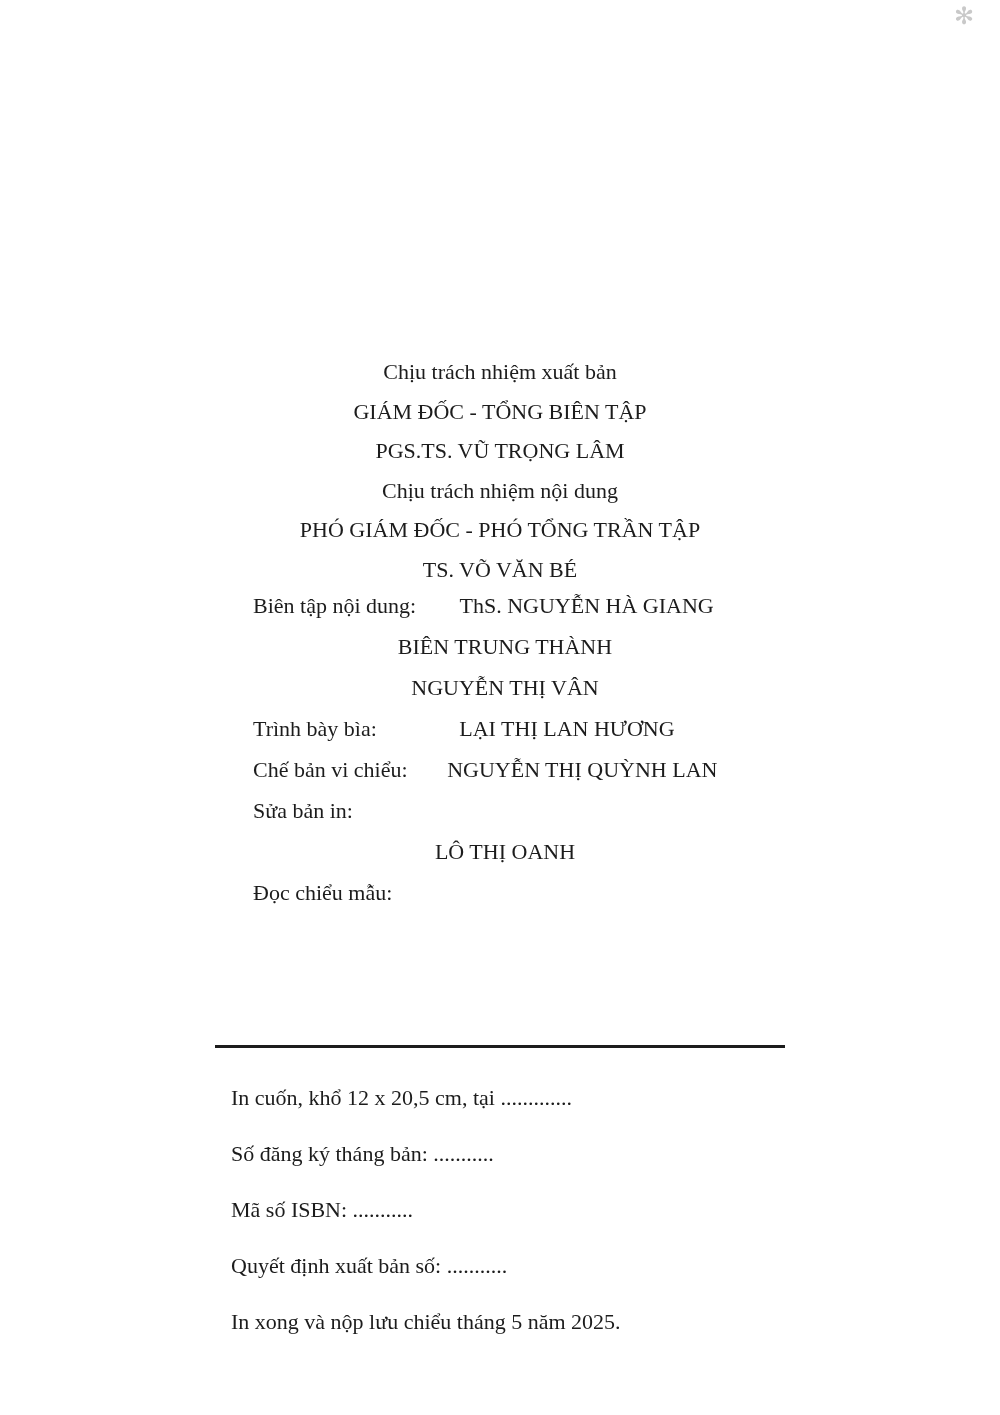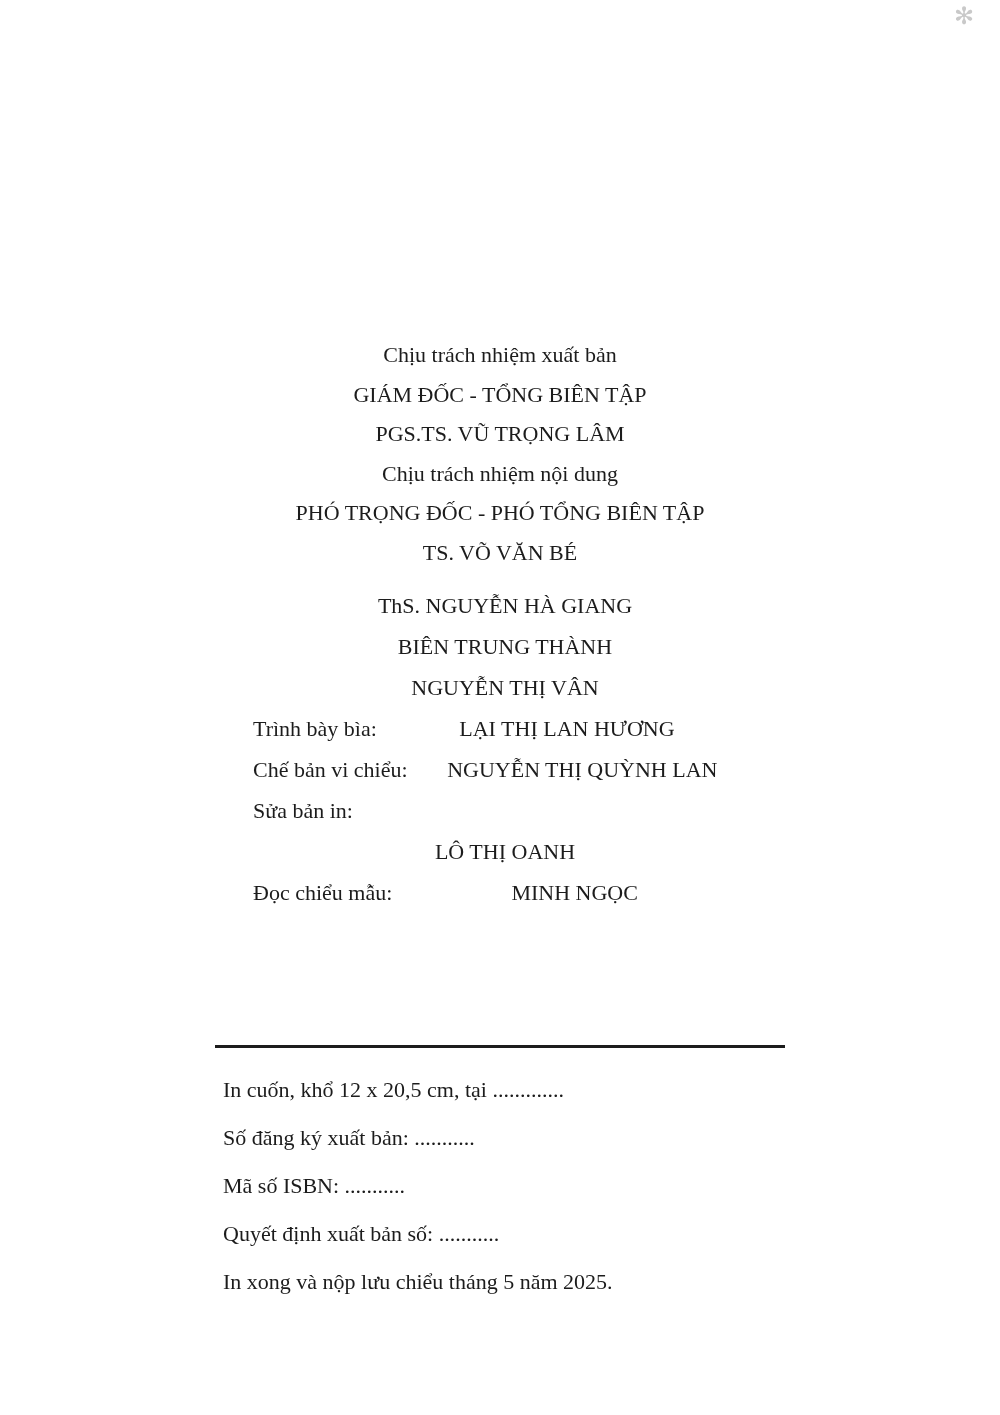--- a/index.html
+++ b/index.html
@@ -23,21 +23,21 @@
     position: absolute;
     top: 4px;
     right: 26px;
     font-size: 24px;
     color: #c9c9c9;
     line-height: 1;
     user-select: none;
   }
   .center-block {
     position: absolute;
-    top: 335px;
+    top: 352px;
     left: 0;
     right: 0;
     text-align: center;
     font-size: 22px;
     line-height: 39.5px;
   }
   .center-block p {
     margin: 0;
   }
   .credits {
@@ -72,42 +72,43 @@
   }
   .print-info {
     position: absolute;
     top: 1062px;
     left: 215px;
     right: 180px;
     font-size: 22px;
     line-height: 40px;
   }
   .print-info p {
-    margin: 8px;
+    margin: 16px;
     font-family: Liberation Serif, serif;
   }
 </style>
 </head>
 <body>
 
 <div class="page">
 
   <span class="corner-icon">✻</span>
 
   <div class="center-block">
     <p>Chịu trách nhiệm xuất bản</p>
     <p>GIÁM ĐỐC - TỔNG BIÊN TẬP</p>
     <p>PGS.TS. VŨ TRỌNG LÂM</p>
     <p>Chịu trách nhiệm nội dung</p>
-    <p>PHÓ TRỌNG ĐỐC - PHÓ TỔNG BIÊN TẬP</p>
+    <p>PHÓ GIÁM ĐỐC - PHÓ TỔNG TRẦN TẬP</p>
     <p>TS. VÕ VĂN BÉ</p>
   </div>
 
   <div class="credits">
     <div class="credit-row">
+      <span class="credit-label">Biên tập nội dung:</span>
       <span class="credit-value">ThS. NGUYỄN HÀ GIANG</span>
     </div>
     <div class="credit-row">
       <span class="credit-label"></span>
       <span class="credit-value">BIÊN TRUNG THÀNH</span>
     </div>
     <div class="credit-row">
       <span class="credit-label"></span>
       <span class="credit-value">NGUYỄN THỊ VÂN</span>
     </div>
@@ -121,27 +122,26 @@
     </div>
     <div class="credit-row">
       <span class="credit-label">Sửa bản in:</span>
     </div>
     <div class="credit-row">
       <span class="credit-label"></span>
       <span class="credit-value">LÔ THỊ OANH</span>
     </div>
     <div class="credit-row">
       <span class="credit-label">Đọc chiểu mẫu:</span>
-      <span class="credit-value">MINH NGỌC</span>
     </div>
   </div>
 
   <hr class="divider">
 
   <div class="print-info">
     <p>In cuốn, khổ 12 x 20,5 cm, tại .............</p>
-    <p>Số đăng ký xuất bản: ...........</p>
+    <p>Số đăng ký tháng bản: ...........</p>
     <p>Mã số ISBN: ...........</p>
     <p>Quyết định xuất bản số: ...........</p>
     <p>In xong và nộp lưu chiểu tháng 5 năm 2025.</p>
   </div>
 
 </div>
 
 </body></html>

